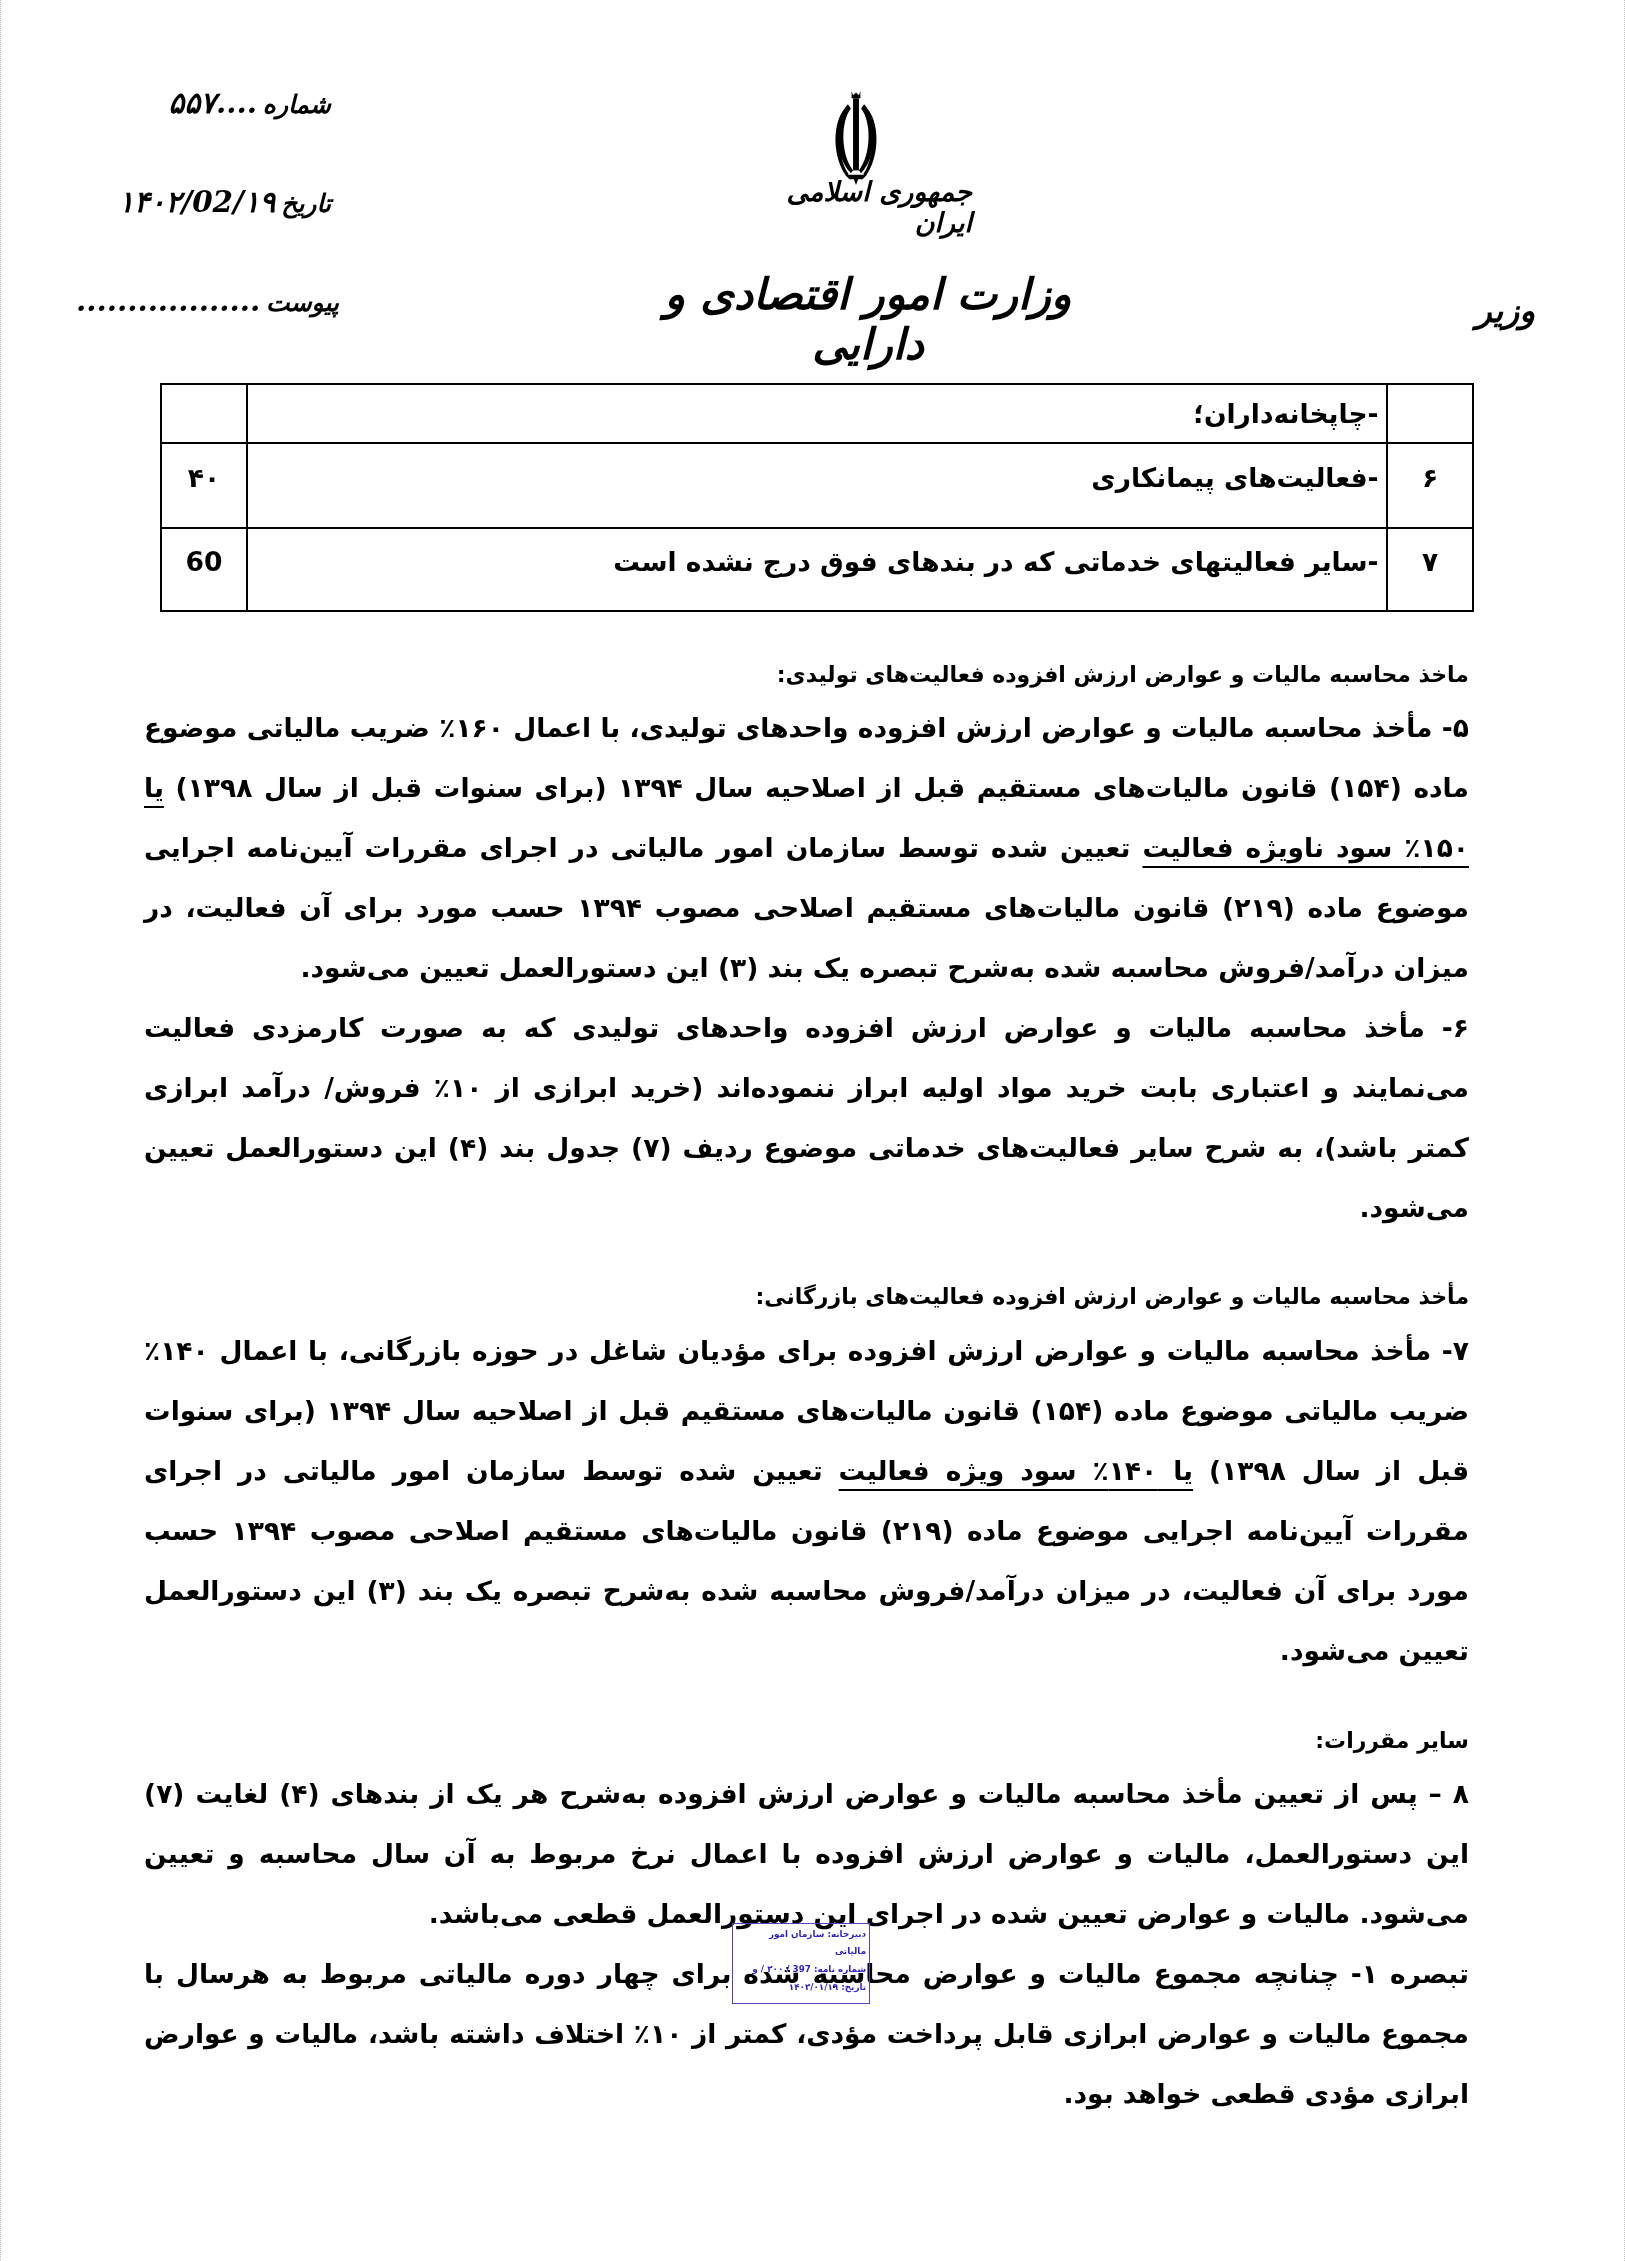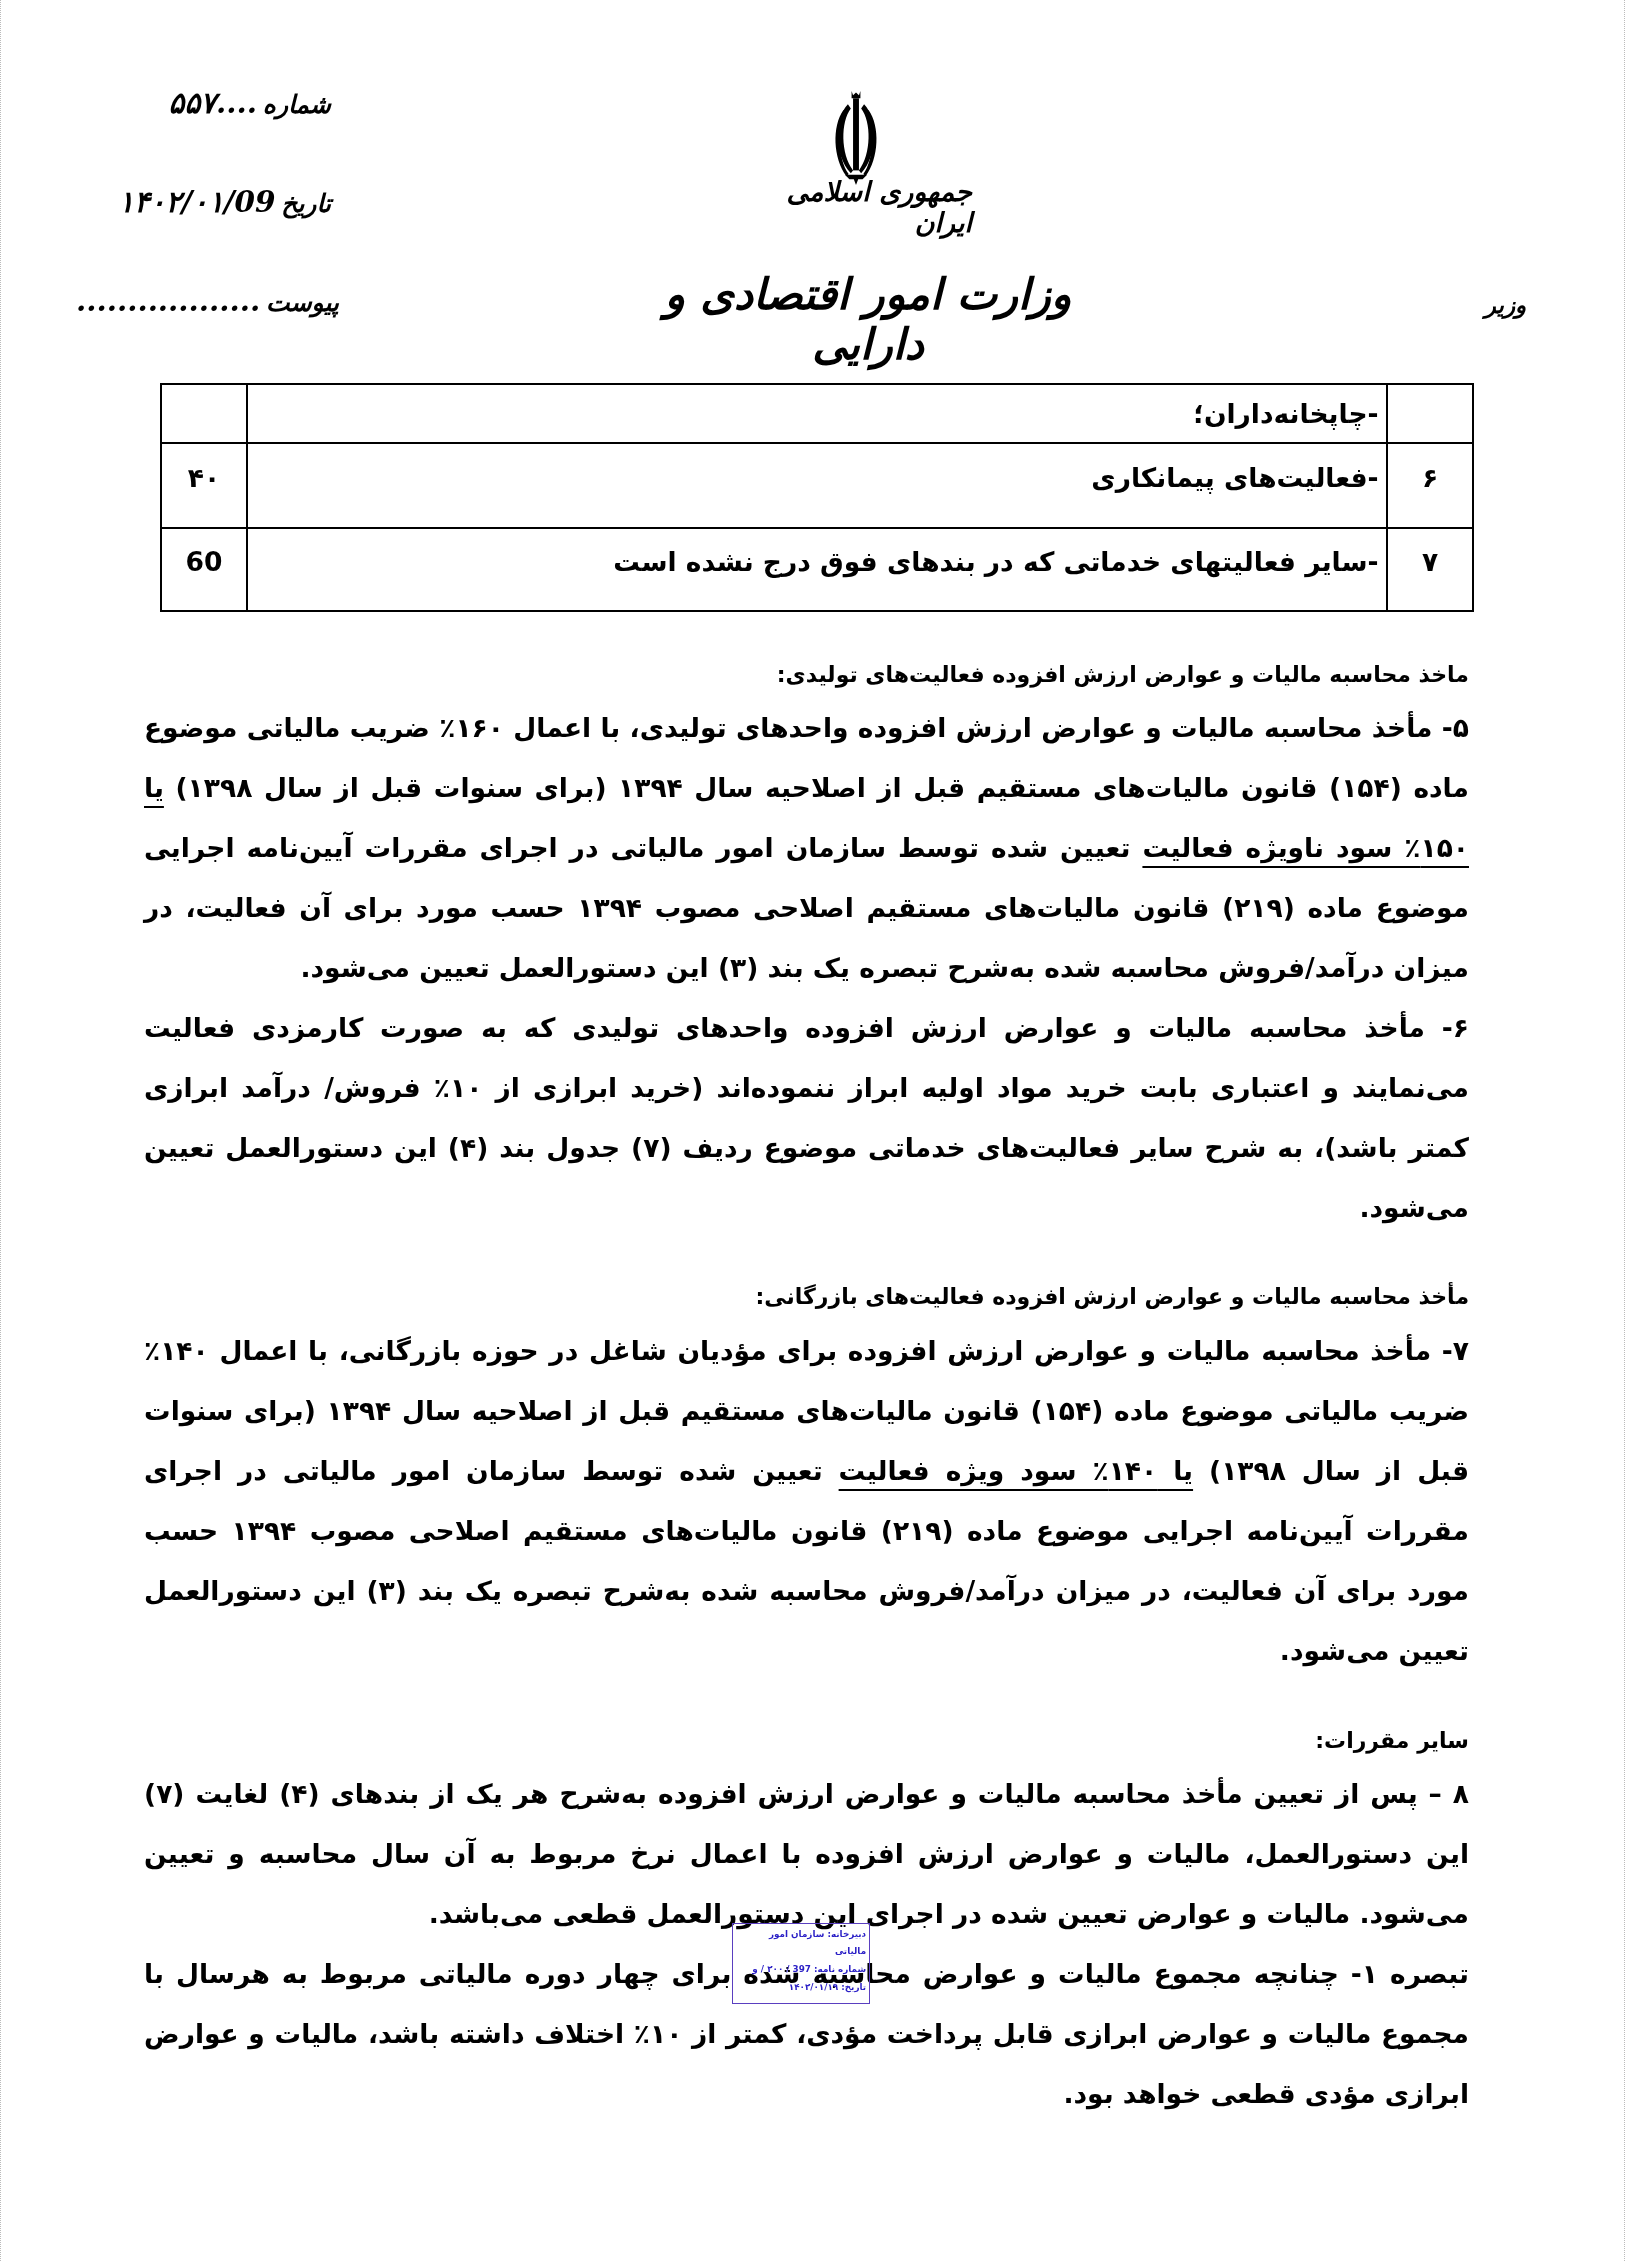--- a/index.html
+++ b/index.html
@@ -12,21 +12,21 @@
   .hdr-number { left:110px; top:85px; width:221px; text-align:right; }
   .hdr-date { left:66px; top:184px; width:265px; text-align:right; }
   .hdr-attach { left:96px; top:283px; width:243px; text-align:right; }
   .hdr-field .lbl { font-size:25px; margin-left:5.9px; }
   .hdr-field .dots { letter-spacing:1.5px; }
 
   
   .emblem { position:absolute; left:830px; top:88px; width:52px; height:103px; }
   .republic { position:absolute; left:751px; top:176px; width:221px; text-align:right; direction:rtl; font-family:"DejaVu Serif", serif; font-style:italic; font-weight:bold; font-size:27px; }
   .ministry { position:absolute; left:662px; top:269px; width:412px; text-align:center; direction:rtl; font-family:"DejaVu Serif", serif; font-style:italic; font-weight:bold; font-size:43px; }
-  .minister { position:absolute; left:1465px; top:291px; width:81px; text-align:center; direction:rtl; font-family:"DejaVu Serif", serif; font-style:italic; font-weight:bold; font-size:23px; }
+  .minister { position:absolute; left:1465px; top:291px; width:81px; text-align:center; direction:rtl; font-family:"DejaVu Serif", serif; font-style:italic; font-weight:bold; font-size:33px; }
 
   
   .rate-table { position:absolute; left:160px; top:383px; width:1314px; border-collapse:collapse; direction:rtl; }
   .rate-table td { border:2.9px solid #000; font-family:"DejaVu Sans", sans-serif; font-weight:bold; font-size:26.5px; vertical-align:middle; }
   .rate-table td.c-row { width:82px; text-align:center; }
   .rate-table td.c-desc { text-align:right; padding-right:7.4px; }
   .rate-table td.c-rate { width:82px; text-align:center; }
   .rate-table tr.r0 td { height:55px; }
   .rate-table tr.r1 td { height:81px; }
   .rate-table tr.r2 td { height:79px; }
@@ -47,21 +47,21 @@
 </head>
 <body>
 
 <div class="scan-edge-left"></div>
 <div class="scan-edge-right"></div>
 
 <div class="hdr-field hdr-number">
   <span class="lbl">شماره</span><span class="dots">....</span><span>۵۵۷</span>
 </div>
 <div class="hdr-field hdr-date">
-  <span class="lbl">تاریخ</span><span>۱۴۰۲/۰۱/09</span>
+  <span class="lbl">تاریخ</span><span>۱۴۰۲/02/۱۹</span>
 </div>
 <div class="hdr-field hdr-attach">
   <span class="lbl">پیوست</span><span class="dots">..................</span>
 </div>
 
 <svg class="emblem" viewBox="0 0 70 140">
   <path d="M29 4 L31 10 L35 6 L39 10 L41 4 L41 14 L29 14 Z" fill="#000"></path>
   <rect x="31" y="14" width="8" height="98" fill="#000"></rect>
   <path d="M24 22 C6 40 4 90 28 116 L31 112 C14 90 14 46 28 28 Z" fill="#000"></path>
   <path d="M46 22 C64 40 66 90 42 116 L39 112 C56 90 56 46 42 28 Z" fill="#000"></path>

